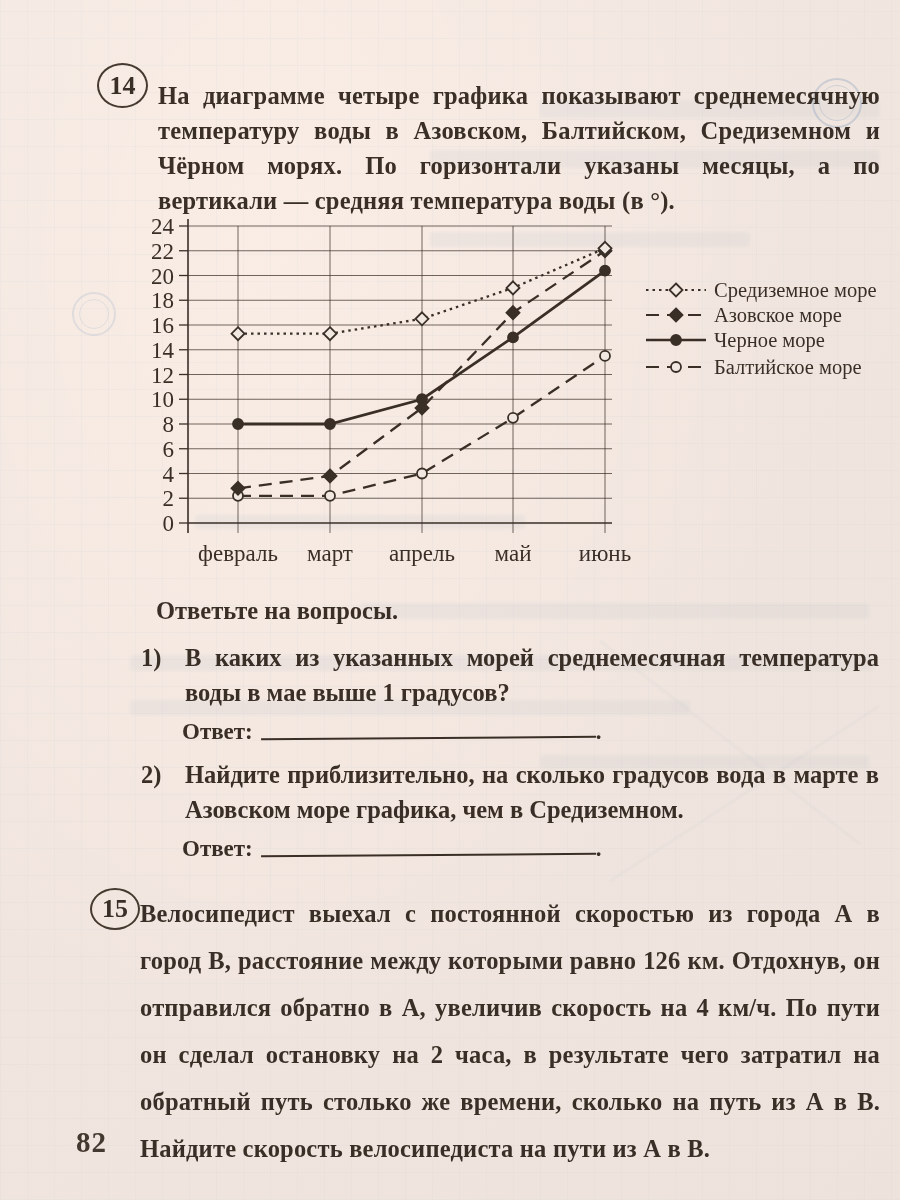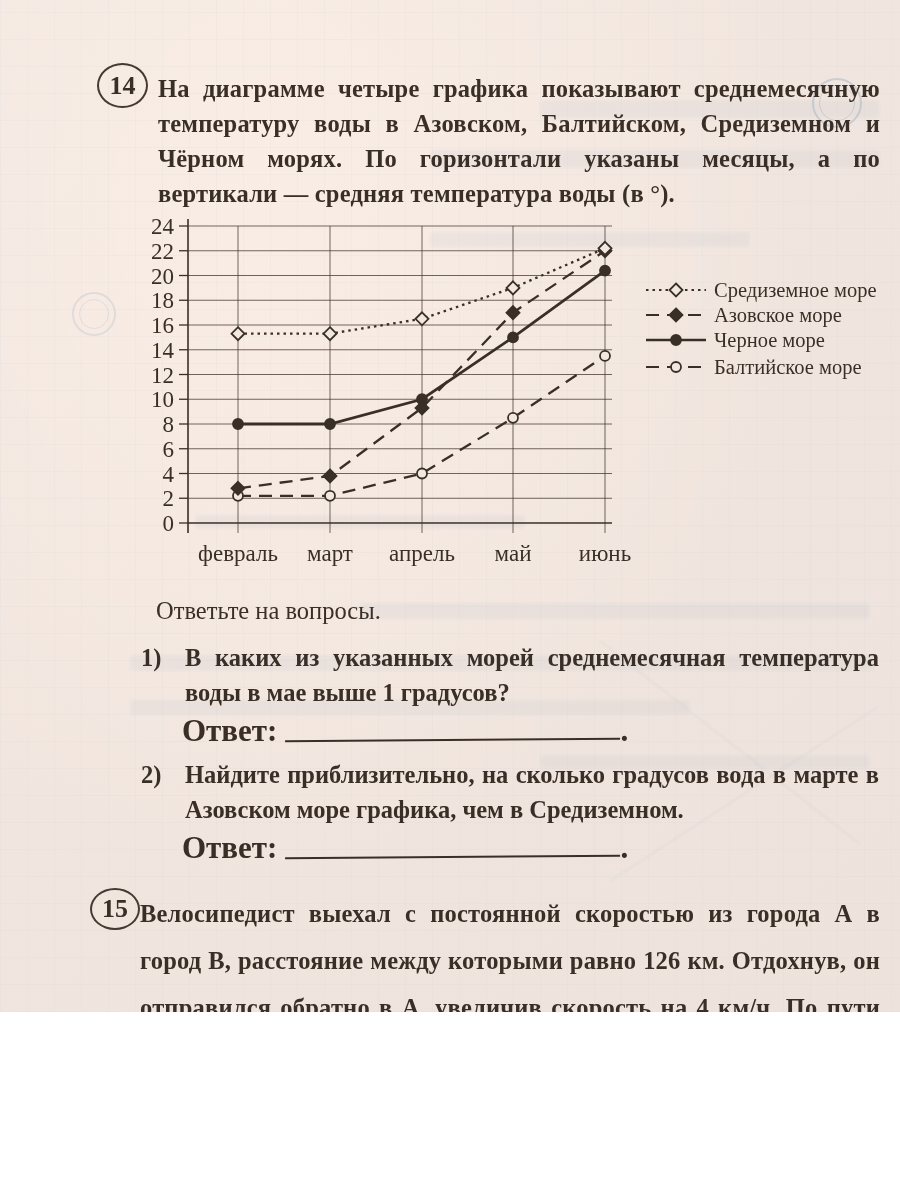--- a/index.html
+++ b/index.html
@@ -1,17 +1,17 @@
 <!DOCTYPE html>
 <html><head>
 <meta charset="utf-8">
 <style>
   html,body{margin:0;padding:0;}
   .page{
-    position:relative;width:900px;height:1012px;overflow:hidden;
+    position:relative;width:900px;height:1200px;overflow:hidden;
     background:
       radial-gradient(ellipse at 30% 20%, rgba(255,240,232,.6), rgba(0,0,0,0) 60%),
       linear-gradient(135deg,#f2e9e2 0%,#f1e6df 45%,#eee3dc 100%);
     font-family:"Liberation Serif", serif;
     color:#3a2f26;
   }
   
   .page::before{
     content:"";position:absolute;inset:0;pointer-events:none;
     background:
@@ -29,40 +29,40 @@
     font-weight:bold;font-size:26px;color:#3a2f26;
     background:rgba(255,255,255,0.0);
   }
   .badge14{left:97px;top:63px;width:47px;height:41px;}
   .badge15{left:90px;top:888px;width:46px;height:38px;}
 
   .stmt{
     position:absolute;text-align:justify;font-weight:bold;
     font-size:24.5px;line-height:35px;letter-spacing:.2px;
   }
-  .stmt14{left:158px;top:71px;width:722px;}
+  .stmt14{left:158px;top:78px;width:722px;}
   .stmt15{left:140px;top:890px;width:740px;line-height:47px;}
 
-  .qintro{position:absolute;left:156px;top:597px;font-weight:normal;font-size:24.5px;}
+  .qintro{position:absolute;left:156px;top:597px;font-weight:bold;font-size:24.5px;}
   .qrow{position:absolute;display:flex;font-weight:bold;font-size:24.5px;line-height:35px;}
   .qnum{width:44px;flex:0 0 44px;}
   .qtext{text-align:justify;}
   .q1{left:141px;top:640px;width:738px;}
   .q2{left:141px;top:757px;width:738px;}
 
-  .answer{position:absolute;font-weight:bold;font-size:31px;white-space:nowrap;}
+  .answer{position:absolute;font-weight:bold;font-size:23px;white-space:nowrap;}
   .a1{left:182px;top:713px;}
   .a2{left:182px;top:830px;}
   .aline{display:inline-block;width:335px;border-bottom:2px solid #3a2f26;height:24px;margin-left:8px;transform:rotate(-.4deg);}
 
   .chartwrap{position:absolute;left:140px;top:206px;width:760px;height:368px;}
   .ytick,.xtick{font-family:"Liberation Serif",serif;font-size:23px;fill:#3a2f26;}
   .legend-label{font-family:"Liberation Serif",serif;font-size:20.5px;fill:#3a2f26;}
 
-  .pagenum{position:absolute;left:70px;top:1126px;font-size:29px;font-weight:bold;letter-spacing:1px;color:#443930;}
+  .pagenum{position:absolute;left:76px;top:1126px;font-size:29px;font-weight:bold;letter-spacing:1px;color:#443930;}
 </style>
 </head>
 <body>
 
 <div class="page">
 
   <div class="ghost" style="left:540px;top:100px;width:340px;height:18px;"></div>
   <div class="ghost" style="left:430px;top:150px;width:450px;height:18px;"></div>
   <div class="ghost" style="left:430px;top:232px;width:320px;height:15px;"></div>
   <div class="ghost" style="left:195px;top:515px;width:330px;height:14px;"></div>

